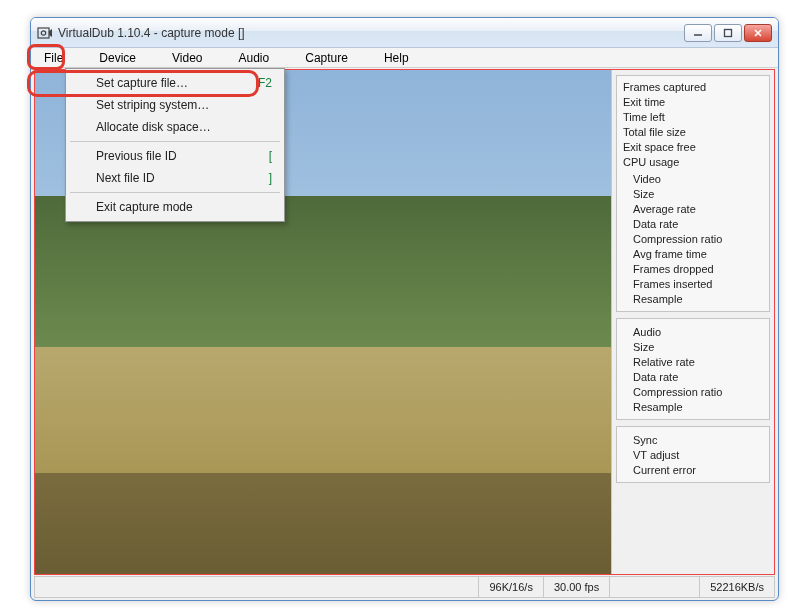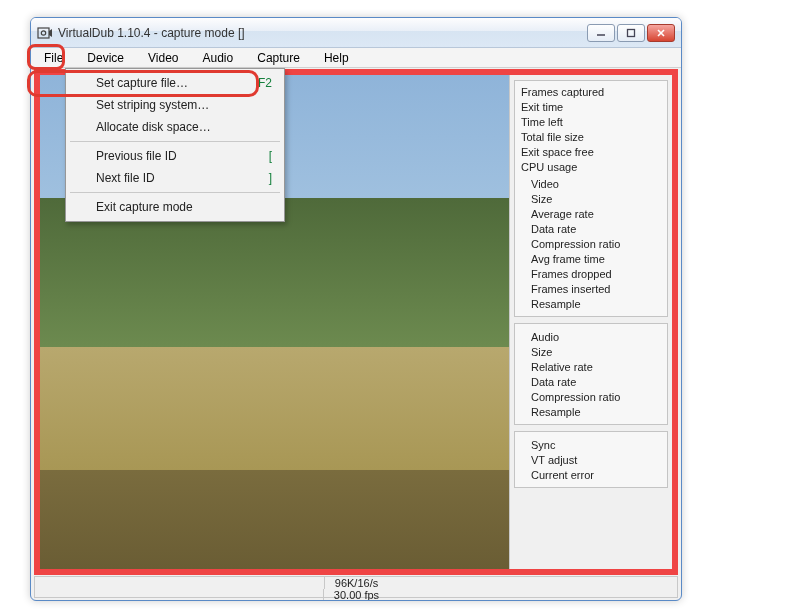--- a/index.html
+++ b/index.html
@@ -8,21 +8,21 @@
   font-size: 12px;
   background: #fff;
   width: 794px;
   height: 610px;
   position: relative;
   overflow: hidden;
 }
 .window {
   position: absolute;
   left: 30px; top: 17px;
-  width: 652px; height: 584px;
+  width: 749px; height: 584px;
   background: #f0f0f0;
   border: 1px solid #5a8ac6;
   border-radius: 6px;
   box-shadow: 0 0 8px rgba(0,0,0,0.2);
   overflow: hidden;
 }
 .titlebar {
   height: 30px;
   background: linear-gradient(to bottom, #fdfdfe 0%, #e9eff7 45%, #d7e4f2 46%, #dce8f5 100%);
   display: flex;
@@ -50,21 +50,21 @@
   border-color: #a63b2e; color: #fff;
 }
 .menubar {
   height: 20px;
   background: #f4f4f4;
   display: flex;
   align-items: center;
   padding: 0 4px;
   border-bottom: 1px solid #d0d0d0;
   font-size: 12px;
-  gap: 6px;
+  gap: 18px;
 }
 .menu-item { padding: 2px 9px; cursor: default; position: relative; }
 .dropdown {
   position: absolute;
   left: 34px; top: 50px;
   width: 220px;
   background: #f2f2f2;
   border: 1px solid #979797;
   box-shadow: 2px 3px 5px rgba(0,0,0,0.25);
   padding: 3px 2px;
@@ -78,21 +78,21 @@
   color: #222;
   position: relative;
 }
 .dd-item .shortcut { margin-left: auto; color: #15803d; }
 .dd-sep { height: 1px; background: #c9c9c9; margin: 3px 2px; }
 .content {
   position: absolute;
   left: 3px; top: 51px; right: 3px; bottom: 25px;
   display: flex;
   background: #fef9c3;
-  border: 6px solid #ef4444;
+  border: 1px solid #ef4444;
 }
 .video-area {
   flex: 1;
   position: relative;
   overflow: hidden;
   border-right: 1px solid #c8c8c8;
 }
 .video-placeholder {
   position: absolute; inset: 0;
   background:
@@ -119,21 +119,20 @@
 .statusbar {
   position: absolute;
   left: 3px; right: 3px; bottom: 2px;
   height: 22px;
   background: #f0f0f0;
   border: 1px solid #c8c8c8;
   display: flex;
   align-items: center;
   font-size: 11px;
   color: #222;
-  flex-direction: column;
 }
 .status-cell {
   border-left: 1px solid #c8c8c8;
   padding: 0 10px;
   height: 100%;
   display: flex; align-items: center;
 }
 .status-spacer { flex: 1; }
 .highlight-file {
   position: absolute;

